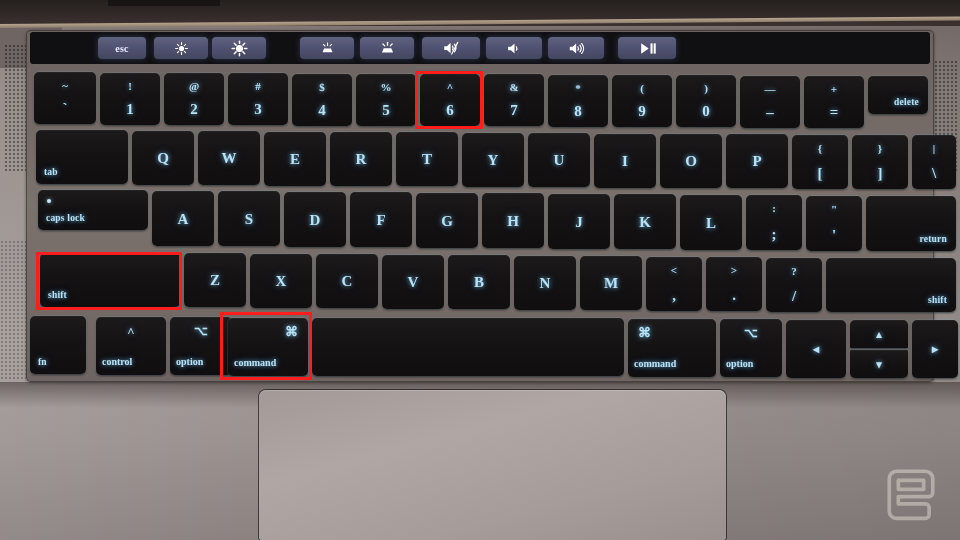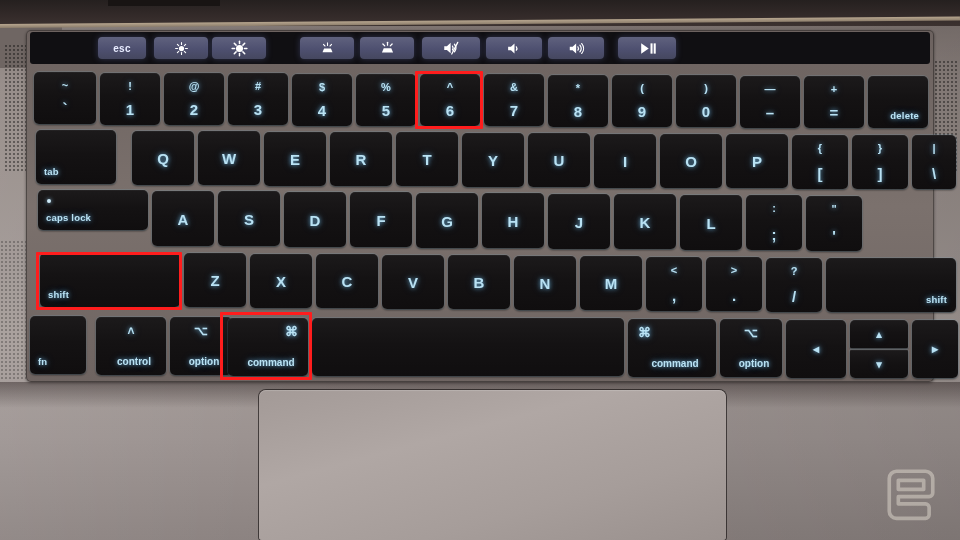--- a/index.html
+++ b/index.html
@@ -1,21 +1,21 @@
 <!DOCTYPE html>
 <html><head>
 <meta charset="utf-8">
 <style>
   * { margin:0; padding:0; box-sizing:border-box; }
   html,body { width:960px; height:540px; overflow:hidden; }
   body {
     font-family:"Liberation Sans", sans-serif;
     background:#2e2526;
   }
-  #stage { position:relative; width:960px; height:540px; overflow:hidden; }
+  #stage { position:relative; width:960px; height:540px; overflow:hidden;font-family:Liberation Serif, serif; }
 
   
   .desk {
     position:absolute; inset:0;
     background:
       linear-gradient(105deg,#3a3133 0%, #3e3436 40%, #352c2e 100%);
   }
   .wood-left {
     position:absolute; left:0; top:0; width:42px; height:82px;
     background:
@@ -122,21 +122,21 @@
     text-align:center; font-size:15px;
   }
   
   .lbl.up   { left:0; right:0; top:7px;  text-align:center; font-size:11px; }
   .lbl.down { left:0; right:0; bottom:7px; text-align:center; font-size:15px; }
   
   .lbl.bl   { left:8px; bottom:7px; font-size:9.5px; letter-spacing:.2px; }
   
   .lbl.br   { right:9px; bottom:7px; font-size:9.5px; letter-spacing:.2px; }
   
-  .lbl.bc   { left:6px; right:0; bottom:8px; text-align:center; font-size:10px;margin-top:20px; }
+  .lbl.bc   { left:6px; right:0; bottom:8px; text-align:left; font-size:10px;margin-top:20px; }
   
   .lbl.tc   { left:0; right:0; top:7px; text-align:center; font-size:12px; }
   .lbl.mid  { left:0; right:0; top:50%; transform:translateY(-50%); text-align:center; font-size:10px;}
 
   .caps-led {
     position:absolute; left:9px; top:9px; width:4px; height:4px;
     border-radius:50%; background:#cfeaf7;
     box-shadow:0 0 4px rgba(160,220,255,.9);
   }
 
@@ -328,25 +328,25 @@
     <span class="lbl down">0</span>
   </div>
   <div class="key" style="left:740px;top:76px;width:60px;height:52px;">
     <span class="lbl up">—</span>
     <span class="lbl down">–</span>
   </div>
   <div class="key" style="left:804px;top:76px;width:60px;height:52px;">
     <span class="lbl up">+</span>
     <span class="lbl down">=</span>
   </div>
-  <div class="key" style="left:868px;top:76px;width:60px;height:52px;">
+  <div class="key" style="left:868px;top:76px;width:60px;height:38px;">
     <span class="lbl br">delete</span>
   </div>
 
-  <div class="key" style="left:36px;top:130px;width:80px;height:54px;">
+  <div class="key" style="left:36px;top:130px;width:92px;height:54px;">
     <span class="lbl bl">tab</span>
   </div>
   <div class="key" style="left:132px;top:131px;width:62px;height:54px;">
     <span class="lbl center">Q</span>
   </div>
   <div class="key" style="left:198px;top:131px;width:62px;height:54px;">
     <span class="lbl center">W</span>
   </div>
   <div class="key" style="left:264px;top:132px;width:62px;height:54px;">
     <span class="lbl center">E</span>
@@ -416,20 +416,23 @@
   <div class="key" style="left:680px;top:195px;width:62px;height:55px;">
     <span class="lbl center">L</span>
   </div>
   <div class="key" style="left:746px;top:195px;width:56px;height:55px;">
     <span class="lbl up">:</span>
     <span class="lbl down">;</span>
   </div>
   <div class="key" style="left:806px;top:196px;width:56px;height:55px;">
     <span class="lbl up">"</span>
     <span class="lbl down">'</span>
+  </div>
+  <div class="key" style="left:866px;top:196px;width:90px;height:55px;">
+    <span class="lbl br">return</span>
   </div>
 
   <div class="key" style="left:40px;top:253px;width:140px;height:54px;">
     <span class="lbl bl">shift</span>
   </div>
   <div class="key" style="left:184px;top:253px;width:62px;height:54px;">
     <span class="lbl center">Z</span>
   </div>
   <div class="key" style="left:250px;top:254px;width:62px;height:54px;">
     <span class="lbl center">X</span>

